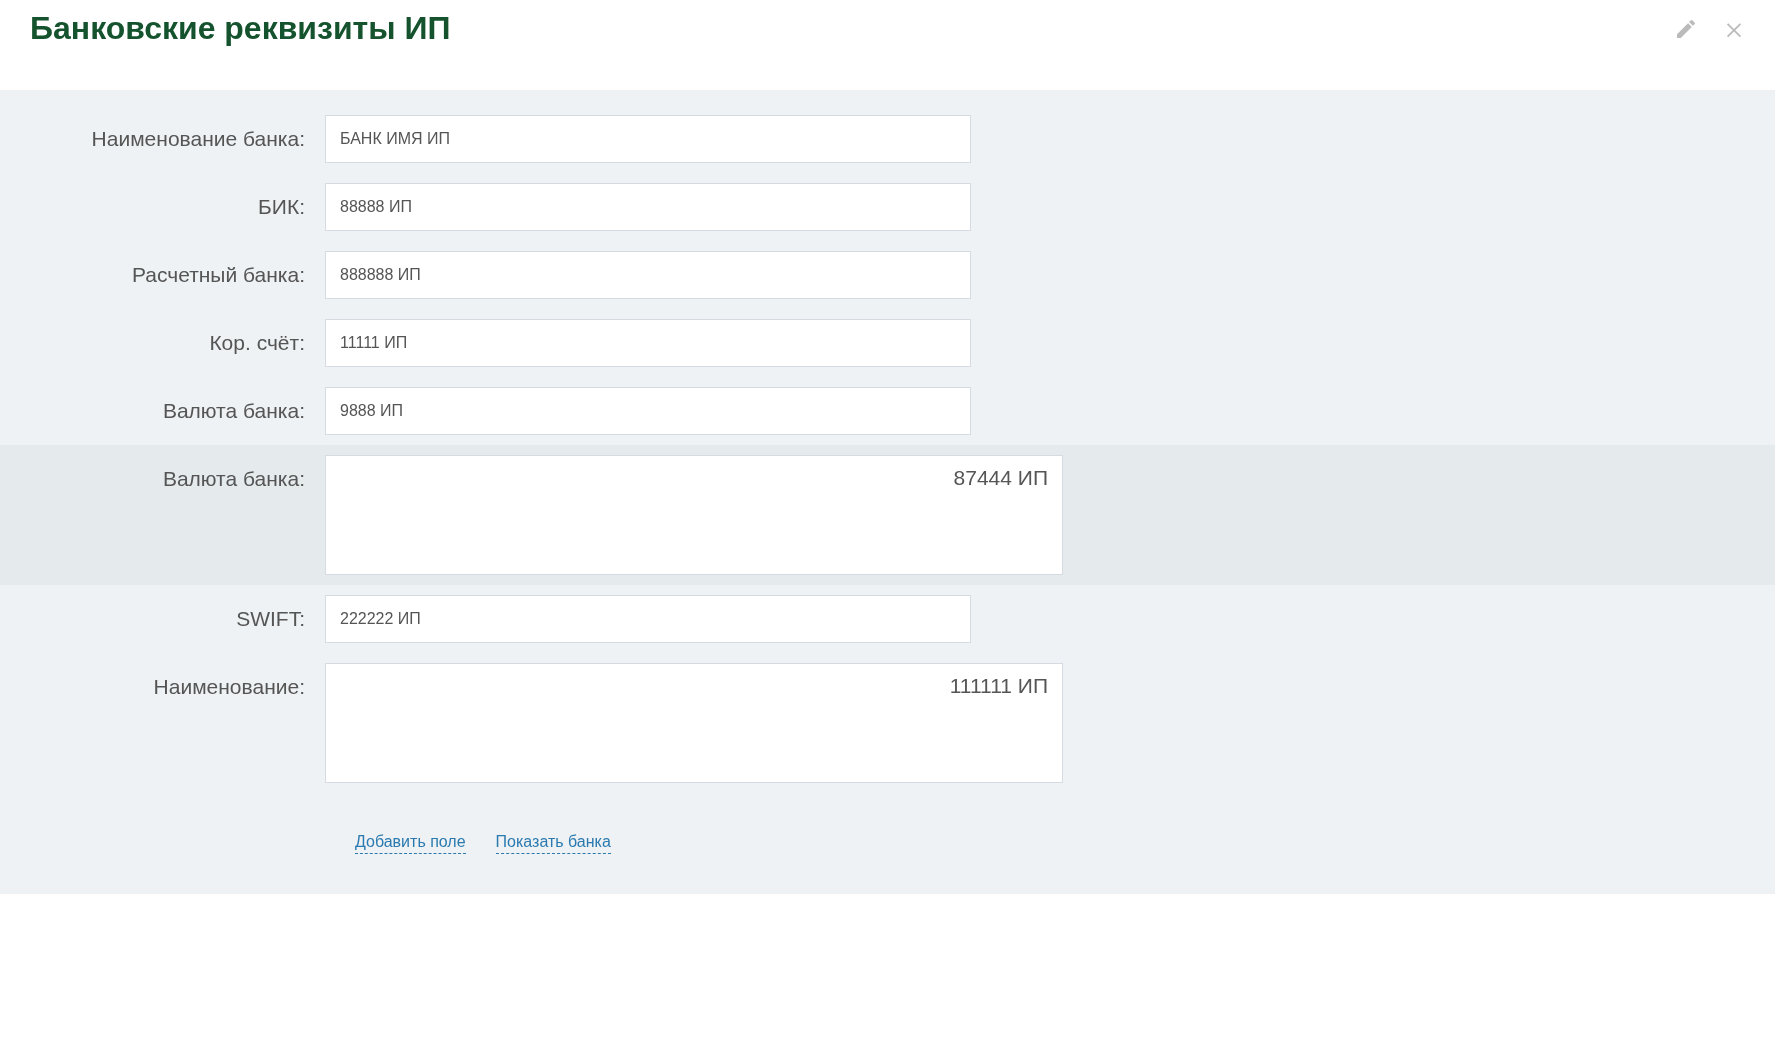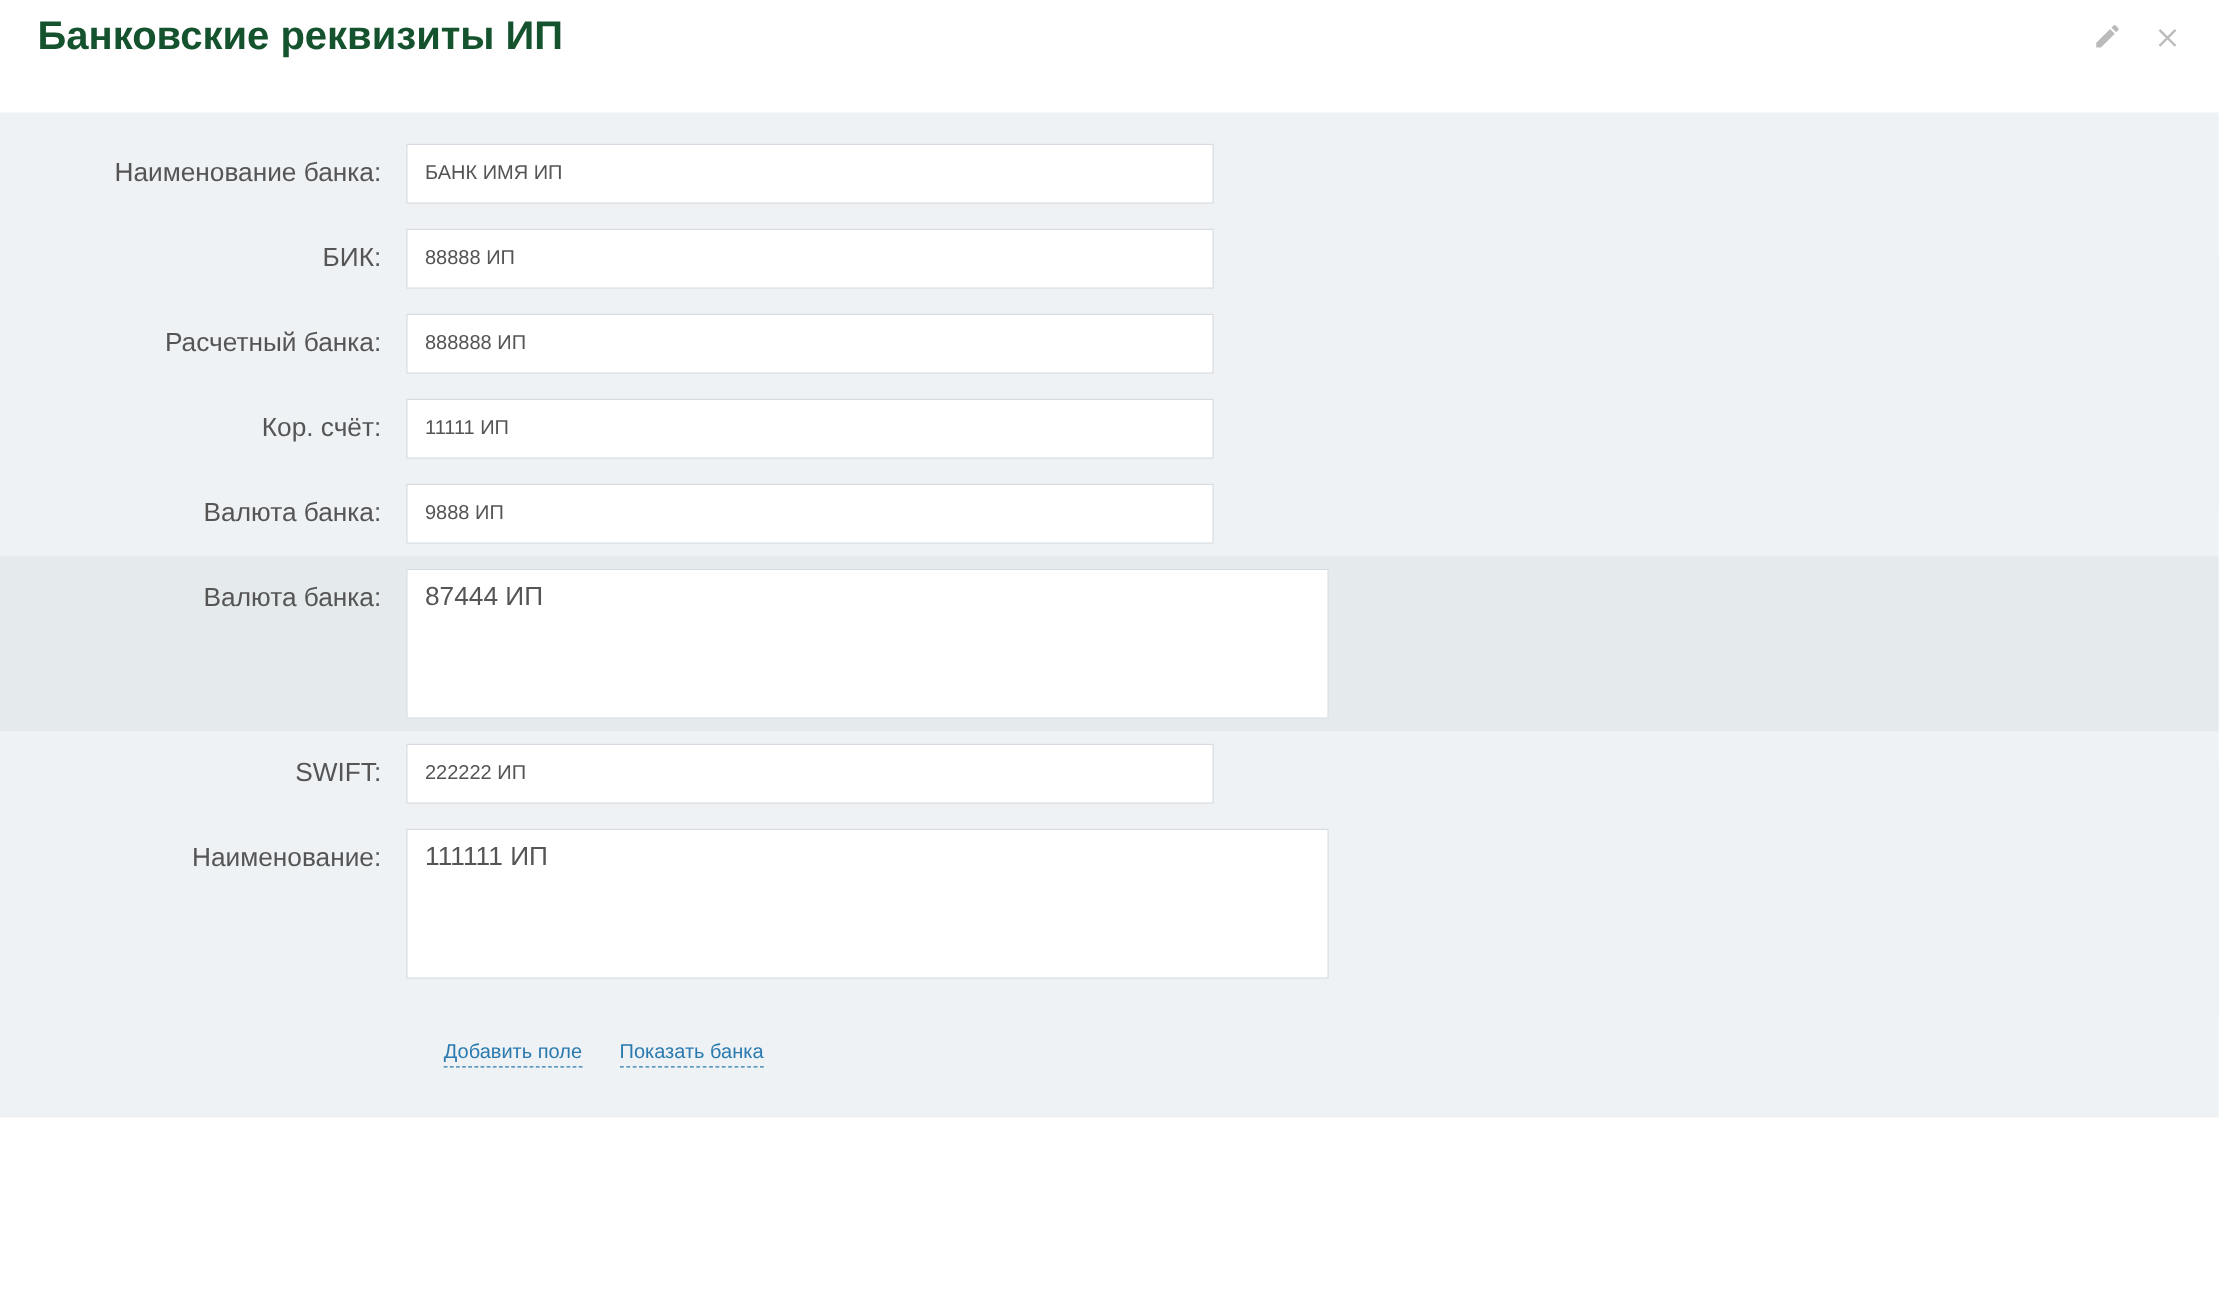--- a/index.html
+++ b/index.html
@@ -84,20 +84,21 @@
       width: 738px;
       height: 120px;
       border: 1px solid #d5dbe0;
       background: #ffffff;
       font-size: 21px;
       padding: 10px 14px;
       color: #555;
       outline: none;
       resize: none;
       font-family: inherit;
+      text-align: right;
     }
     .actions-row {
       display: flex;
       padding: 40px 30px 10px 30px;
     }
     .actions-spacer {
       width: 325px;
     }
     .actions-links {
       display: flex;

